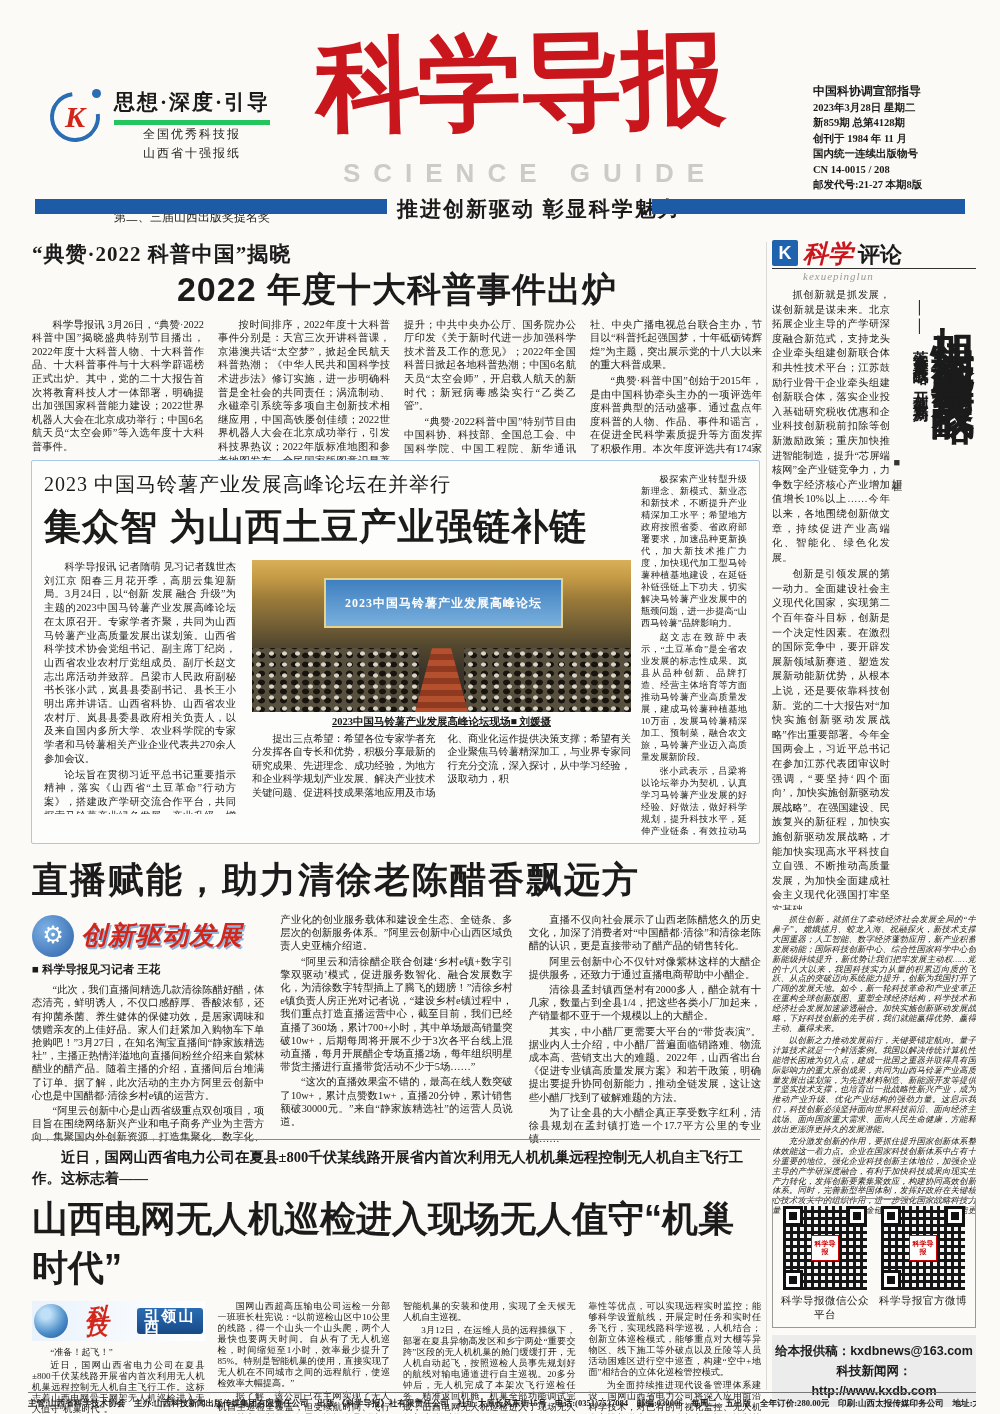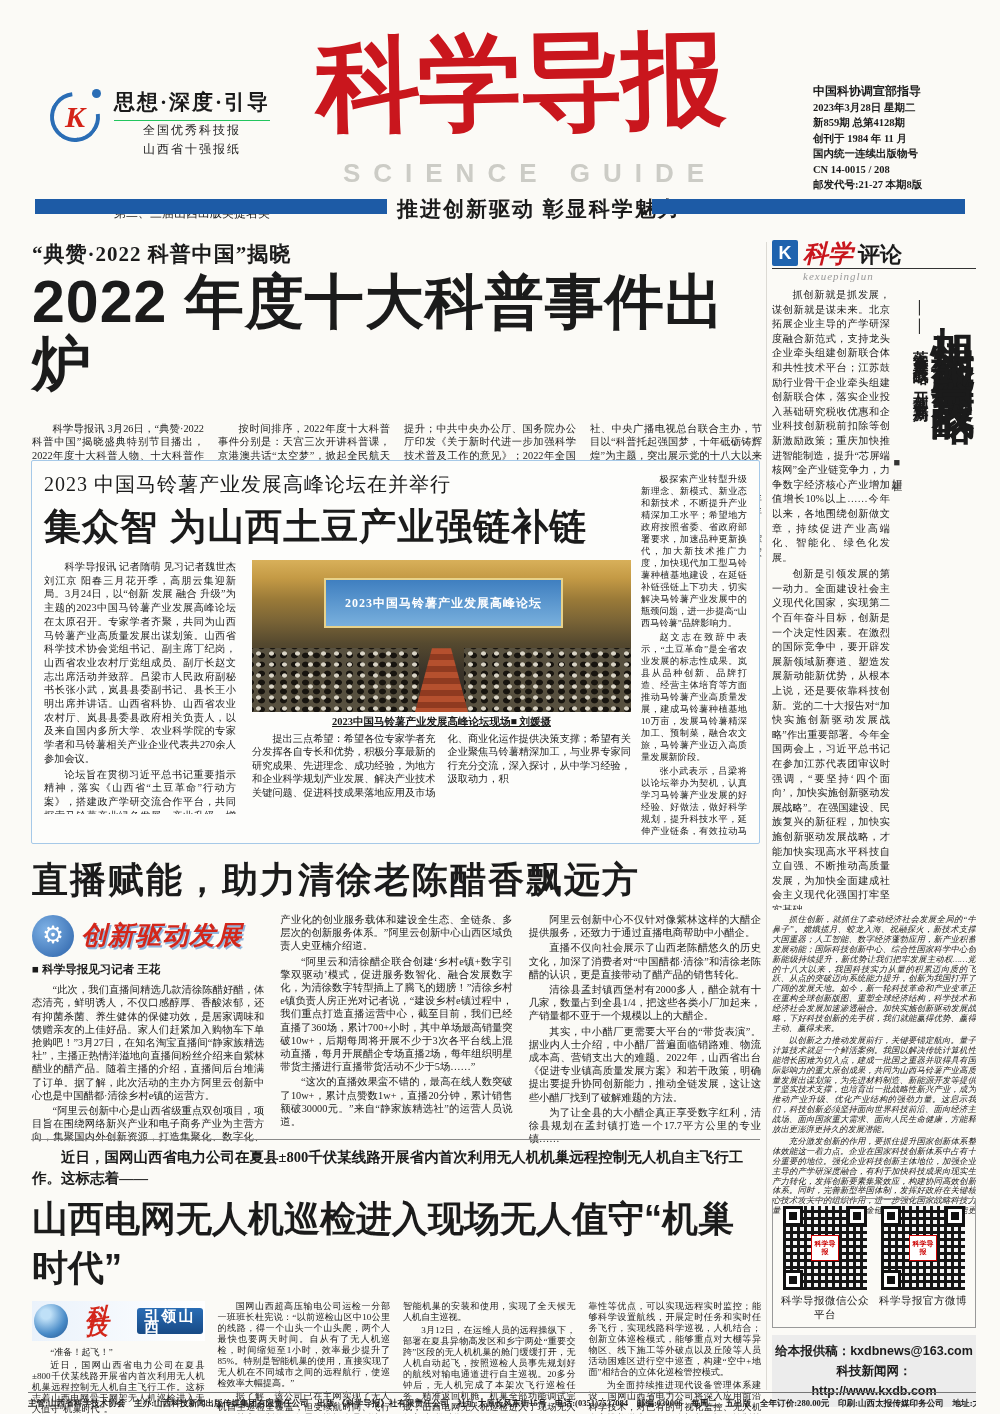--- a/index.html
+++ b/index.html
@@ -7,37 +7,37 @@
         font-family:"Liberation Serif","DejaVu Serif",serif;color:#1b1b1b;overflow:hidden;}
   .sans{font-family:"Liberation Sans","DejaVu Sans",sans-serif;}
   p{margin:0 0 2px 0;text-indent:2em;}
 
   
   .mast-badge{position:absolute;left:46px;top:88px;display:flex;gap:10px;align-items:flex-start;}
   .logo-circle{width:58px;height:58px;position:relative;flex:0 0 auto;}
   .logo-ring{position:absolute;inset:4px;border:4px solid #2a6db5;border-radius:50%;border-top-color:transparent;transform:rotate(38deg);}
   .logo-k{position:absolute;inset:0;display:flex;align-items:center;justify-content:center;color:#d42318;font-weight:900;font-size:30px;font-style:italic;}
   .logo-dot{position:absolute;top:1px;right:3px;width:9px;height:9px;background:#2a6db5;border-radius:50%;}
-  .mast-motto{font-size:21px;font-weight:700;letter-spacing:2px;border-bottom:1px solid #22c55e;padding-bottom:4px;}
+  .mast-motto{font-size:21px;font-weight:700;letter-spacing:2px;border-bottom:5px solid #22c55e;padding-bottom:4px;}
   .honor{font-size:12px;letter-spacing:2px;line-height:19px;text-align:center;}
   .mast-title{position:absolute;left:270px;top:26px;width:500px;text-align:center;font-size:104px;line-height:1.1;
               font-weight:900;color:#c9161d;letter-spacing:-2px;transform:rotate(-1deg);z-index:2;}
   .mast-en{position:absolute;left:320px;top:158px;width:420px;text-align:center;color:#ccccc6;
            font-size:26px;letter-spacing:13px;font-weight:700;z-index:1;}
   .pub-info{position:absolute;left:813px;top:84px;width:170px;font-size:10.5px;line-height:15.5px;font-weight:600;}
   .pub-info .pi-head{font-size:12px;font-weight:800;}
   .divider-bar{position:absolute;top:199px;height:15px;background:#1d5ba6;}
   .bar-l{left:35px;width:352px;}
   .bar-r{left:652px;width:313px;}
   .divider-slogan{position:absolute;left:397px;top:195px;font-size:21px;font-weight:800;letter-spacing:2px;}
 
   
   .art-top{position:absolute;left:32px;top:240px;width:730px;}
   .art-top .kicker{font-size:21px;font-weight:700;letter-spacing:1px;}
-  .art-top h1{margin:4px 0 26px;font-size:59px;font-weight:900;letter-spacing:1px;line-height:1.05;}
+  .art-top h1{margin:4px 0 10px;font-size:34px;font-weight:900;letter-spacing:1px;line-height:1.05;text-align:center;}
   .art-top .cols{column-count:4;column-gap:14px;height:150px;overflow:hidden;text-align:justify;
                  font-size:10.3px;line-height:13.6px;}
 
   
   .potato{position:absolute;left:31px;top:460px;width:729px;height:384px;border:1px solid #a6c9e8;border-radius:2px;
           background:#fdfdfb;box-sizing:border-box;padding:10px 12px 8px;display:flex;gap:10px;}
   .potato-main{flex:1;min-width:0;}
   .potato-kicker{font-size:20px;letter-spacing:1px;}
   .potato h2{margin:4px 0 8px;font-size:37px;font-weight:900;letter-spacing:1px;}
   .potato-body{display:flex;gap:16px;height:254px;overflow:hidden;}
@@ -207,22 +207,22 @@
     <div class="vcols">
       <div class="badge-cx">
         <span class="gear">⚙</span>
         <span class="txt sans">创新驱动发展</span>
       </div>
       <p class="vbyline sans">■ 科学导报见习记者 王花</p>
       <p>“此次，我们直播间精选几款清徐陈醋好醋，体态清亮，鲜明诱人，不仅口感醇厚、香酸浓郁，还有抑菌杀菌、养生健体的保健功效，是居家调味和馈赠亲友的上佳好品。家人们赶紧加入购物车下单抢购吧！”3月27日，在知名淘宝直播间“静家族精选社”，主播正热情洋溢地向直播间粉丝介绍来自紫林醋业的醋产品。随着主播的介绍，直播间后台堆满了订单。据了解，此次活动的主办方阿里云创新中心也是中国醋都·清徐乡村e镇的运营方。</p>
       <p>“阿里云创新中心是山西省级重点双创项目，项目旨在围绕网络新兴产业和电子商务产业为主营方向，集聚国内外创新资源，打造集聚化、数字化、产业化的创业服务载体和建设全生态、全链条、多层次的创新服务体系。”阿里云创新中心山西区域负责人史亚楠介绍道。</p>
       <p>“阿里云和清徐醋企联合创建‘乡村e镇+数字引擎双驱动’模式，促进服务数智化、融合发展数字化，为清徐数字转型插上了腾飞的翅膀！”清徐乡村e镇负责人房正光对记者说，“建设乡村e镇过程中，我们重点打造直播运营中心，截至目前，我们已经直播了360场，累计700+小时，其中单场最高销量突破10w+，后期每周将开展不少于3次各平台线上混动直播，每月开展醋企专场直播2场，每年组织明星带货主播进行直播带货活动不少于5场……”</p>
       <p>“这次的直播效果蛮不错的，最高在线人数突破了10w+，累计点赞数1w+，直播20分钟，累计销售额破30000元。”来自“静家族精选社”的运营人员说道。</p>
+      <p>直播不仅向社会展示了山西老陈醋悠久的历史文化，加深了消费者对“中国醋都·清徐”和清徐老陈醋的认识，更是直接带动了醋产品的销售转化。</p>
       <p>阿里云创新中心不仅针对像紫林这样的大醋企提供服务，还致力于通过直播电商帮助中小醋企。</p>
-      <p>直播不仅向社会展示了山西老陈醋悠久的历史文化，加深了消费者对“中国醋都·清徐”和清徐老陈醋的认识，更是直接带动了醋产品的销售转化。</p>
       <p>清徐县孟封镇西堡村有2000多人，醋企就有十几家，数量占到全县1/4，把这些各类小厂加起来，产销量都不亚于一个规模以上的大醋企。</p>
       <p>其实，中小醋厂更需要大平台的“带货表演”。据业内人士介绍，中小醋厂普遍面临销路难、物流成本高、营销支出大的难题。2022年，山西省出台《促进专业镇高质量发展方案》和若干政策，明确提出要提升协同创新能力，推动全链发展，这让这些小醋厂找到了破解难题的方法。</p>
       <p>为了让全县的大小醋企真正享受数字红利，清徐县规划在孟封镇打造一个17.7平方公里的专业镇……</p>
     </div>
   </div>
 
   <div class="rule1"></div>
 
   <div class="drone">
     <p class="intro">近日，国网山西省电力公司在夏县±800千伏某线路开展省内首次利用无人机机巢远程控制无人机自主飞行工作。这标志着——</p>

